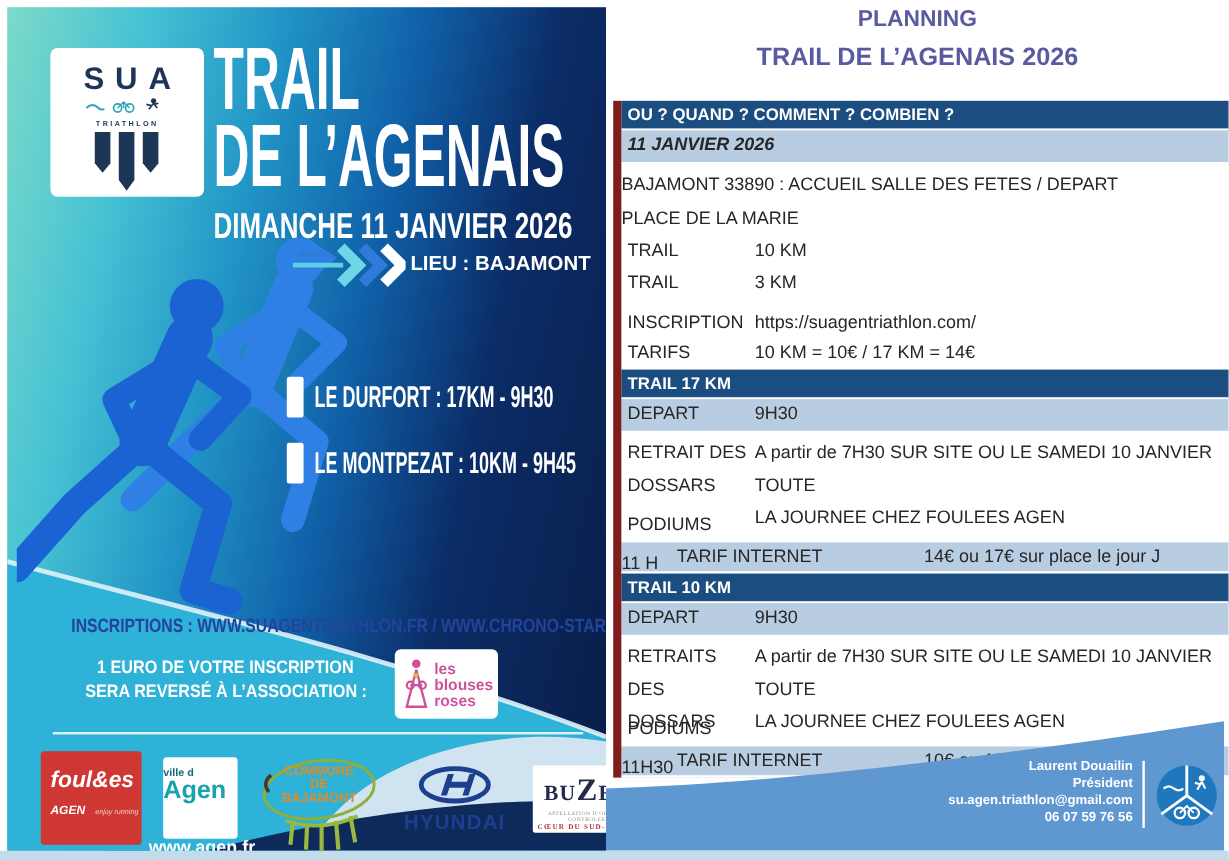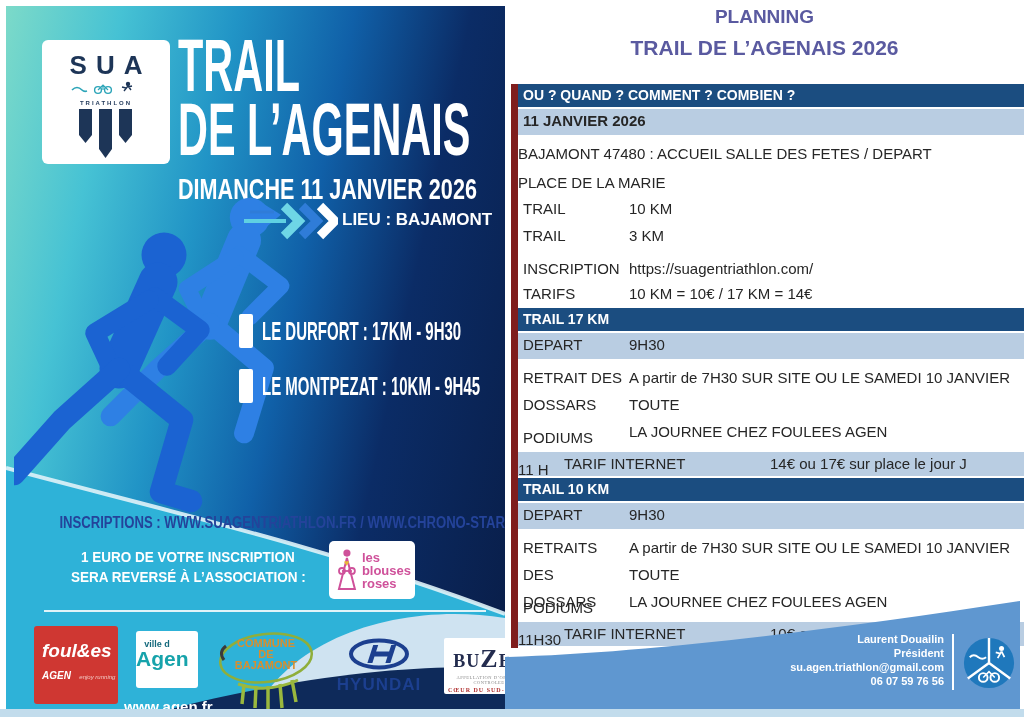--- a/index.html
+++ b/index.html
@@ -42,21 +42,21 @@
          z-index:3;display:flex;align-items:center;padding:4px 4px 4px 6px;}
   .blouses-text{color:#cf519a;font-weight:700;font-size:13px;line-height:13px;margin-left:3px;}
 
   .divider{position:absolute;left:38px;top:604px;width:442px;height:2px;background:rgba(255,255,255,.85);z-index:3;}
 
   .sponsor{position:absolute;z-index:4;}
   .foulees{left:28px;top:620px;width:84px;height:78px;background:#cf3732;border-radius:3px;color:#ffffff;padding:14px 0 0 8px;}
   .foulees .f1{font-size:19px;font-weight:700;font-style:italic;}
   .foulees .f2{font-size:10px;font-weight:700;font-style:italic;margin-top:8px;display:inline-block;}
   .foulees .f3{font-size:6px;font-style:italic;color:#f3c9c4;margin-left:4px;}
-  .agenbox{left:130px;top:625px;width:62px;height:57px;background:#ffffff;border-radius:3px;text-align:center;padding:8px 20px 0 0;}
+  .agenbox{left:130px;top:625px;width:62px;height:68px;background:#ffffff;border-radius:3px;text-align:left;padding:8px 20px 0 0;}
   .agenbox .a1{font-size:9px;color:#14697c;font-weight:700;}
   .agenbox .a2{font-size:21px;color:#17a3ab;font-weight:800;line-height:20px;}
   .agen-url{left:118px;top:692px;color:#ffffff;font-weight:700;font-size:15px;}
   .bajamont{left:210px;top:622px;width:100px;height:84px;}
   .bajamont .baj-text{position:absolute;left:0;top:10px;width:100%;text-align:center;color:#d98e2e;
         font-weight:800;font-size:11px;line-height:11px;}
   .hyundai{left:318px;top:632px;width:110px;text-align:center;color:#1c3f8f;}
   .hyundai .h-name{font-weight:800;font-size:17px;letter-spacing:1px;margin-top:1px;}
   .buzet{left:398px;top:632px;width:90px;height:56px;background:#ffffff;border-radius:2px;text-align:center;
         padding-top:6px;color:#232c4e;font-family:"Liberation Serif", serif;margin-left:40px;}
@@ -238,26 +238,26 @@
     </div>
   </div>
 
   <div class="panel">
     <div class="p-title1">PLANNING</div>
     <div class="p-title2">TRAIL DE L’AGENAIS 2026</div>
 
     <div class="tbl">
       <div class="bar">OU ? QUAND  ? COMMENT ? COMBIEN ?</div>
       <div class="lrow h26" style="font-weight:600;">
-        <div class="lbl" style="width:auto;">11 JANVIER  2026</div>
+        <div class="lbl" style="width:auto;font-style:italic;">11 JANVIER  2026</div>
       </div>
 
       <div class="wrow tall">
         <div class="val">
-          <div>BAJAMONT 47480 : ACCUEIL  SALLE DES FETES / DEPART</div>
+          <div>BAJAMONT 33890 : ACCUEIL  SALLE DES FETES / DEPART</div>
           <div>PLACE DE LA MARIE</div>
         </div>
       </div>
       <div class="wrow" style="height:27px;line-height:27px;">
         <div class="lbl">TRAIL</div>
         <div class="val">10 KM</div>
       </div>
       <div class="wrow" style="height:27px;line-height:27px;">
         <div class="lbl">TRAIL</div>
         <div class="val">3 KM</div>

